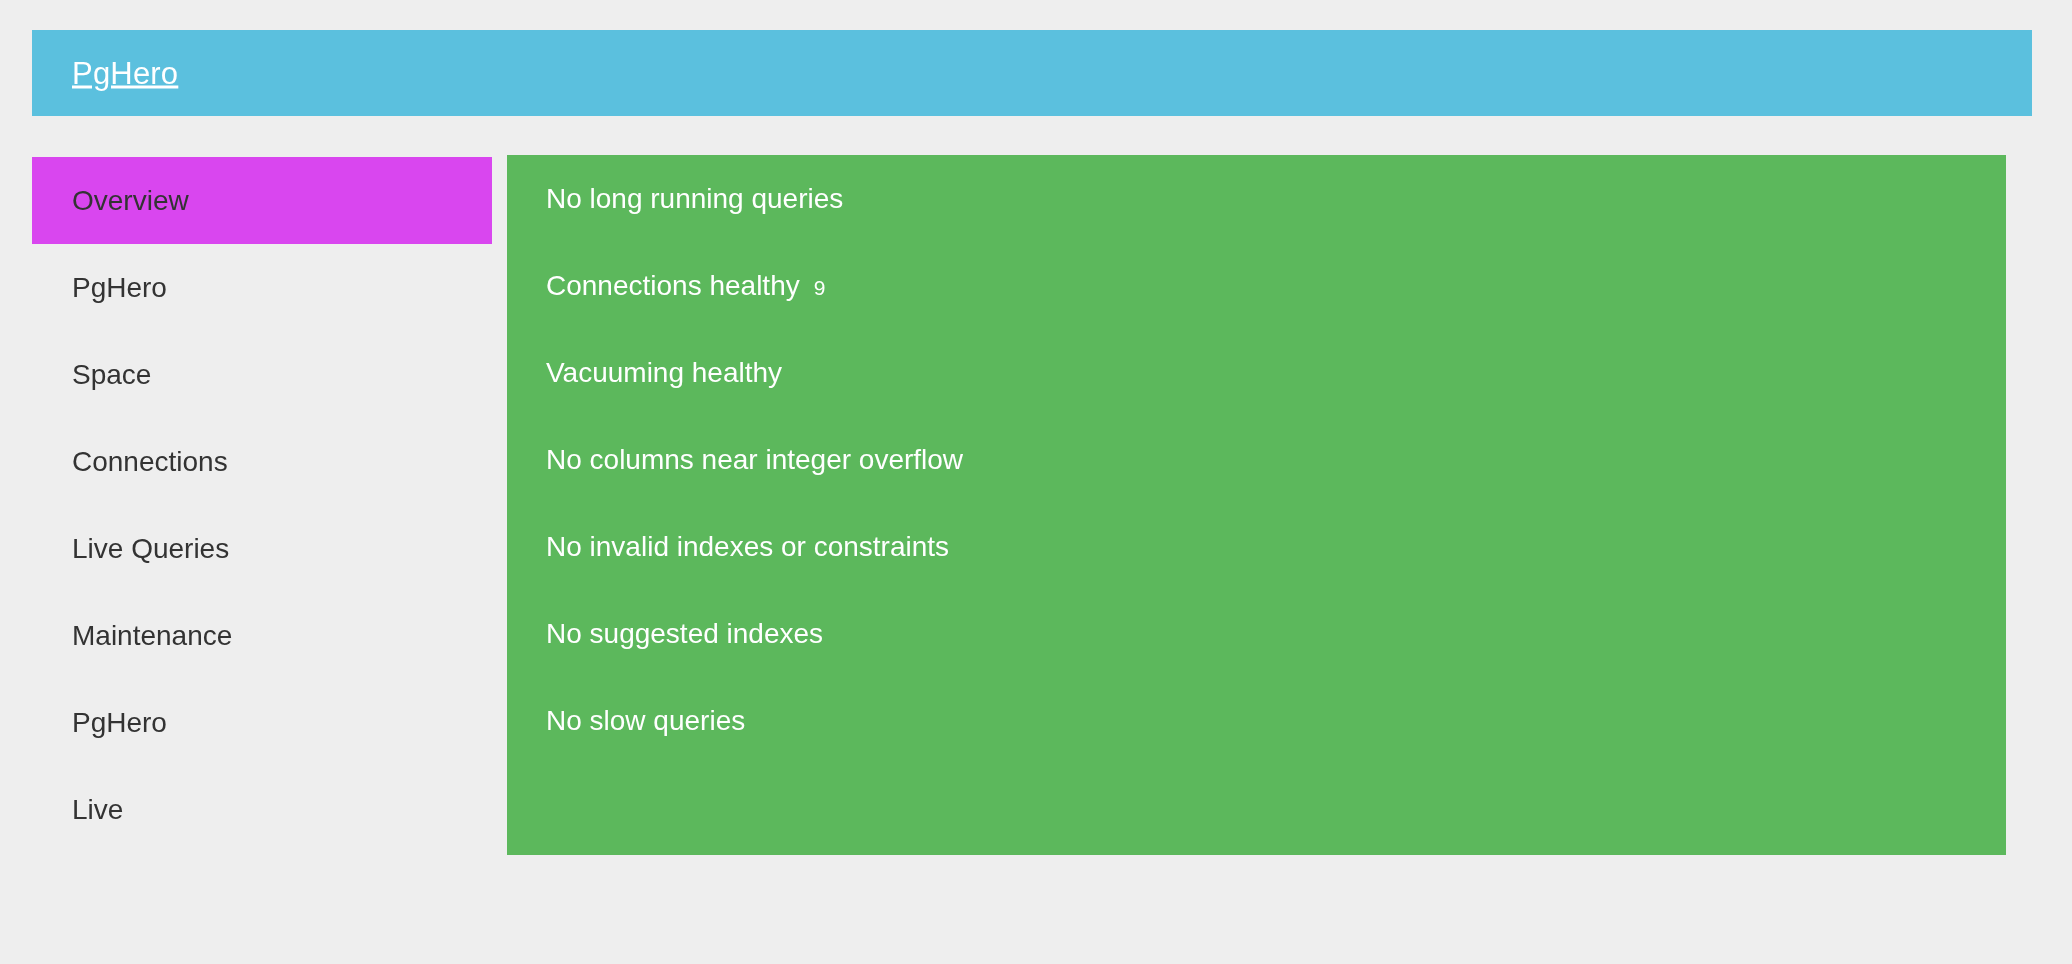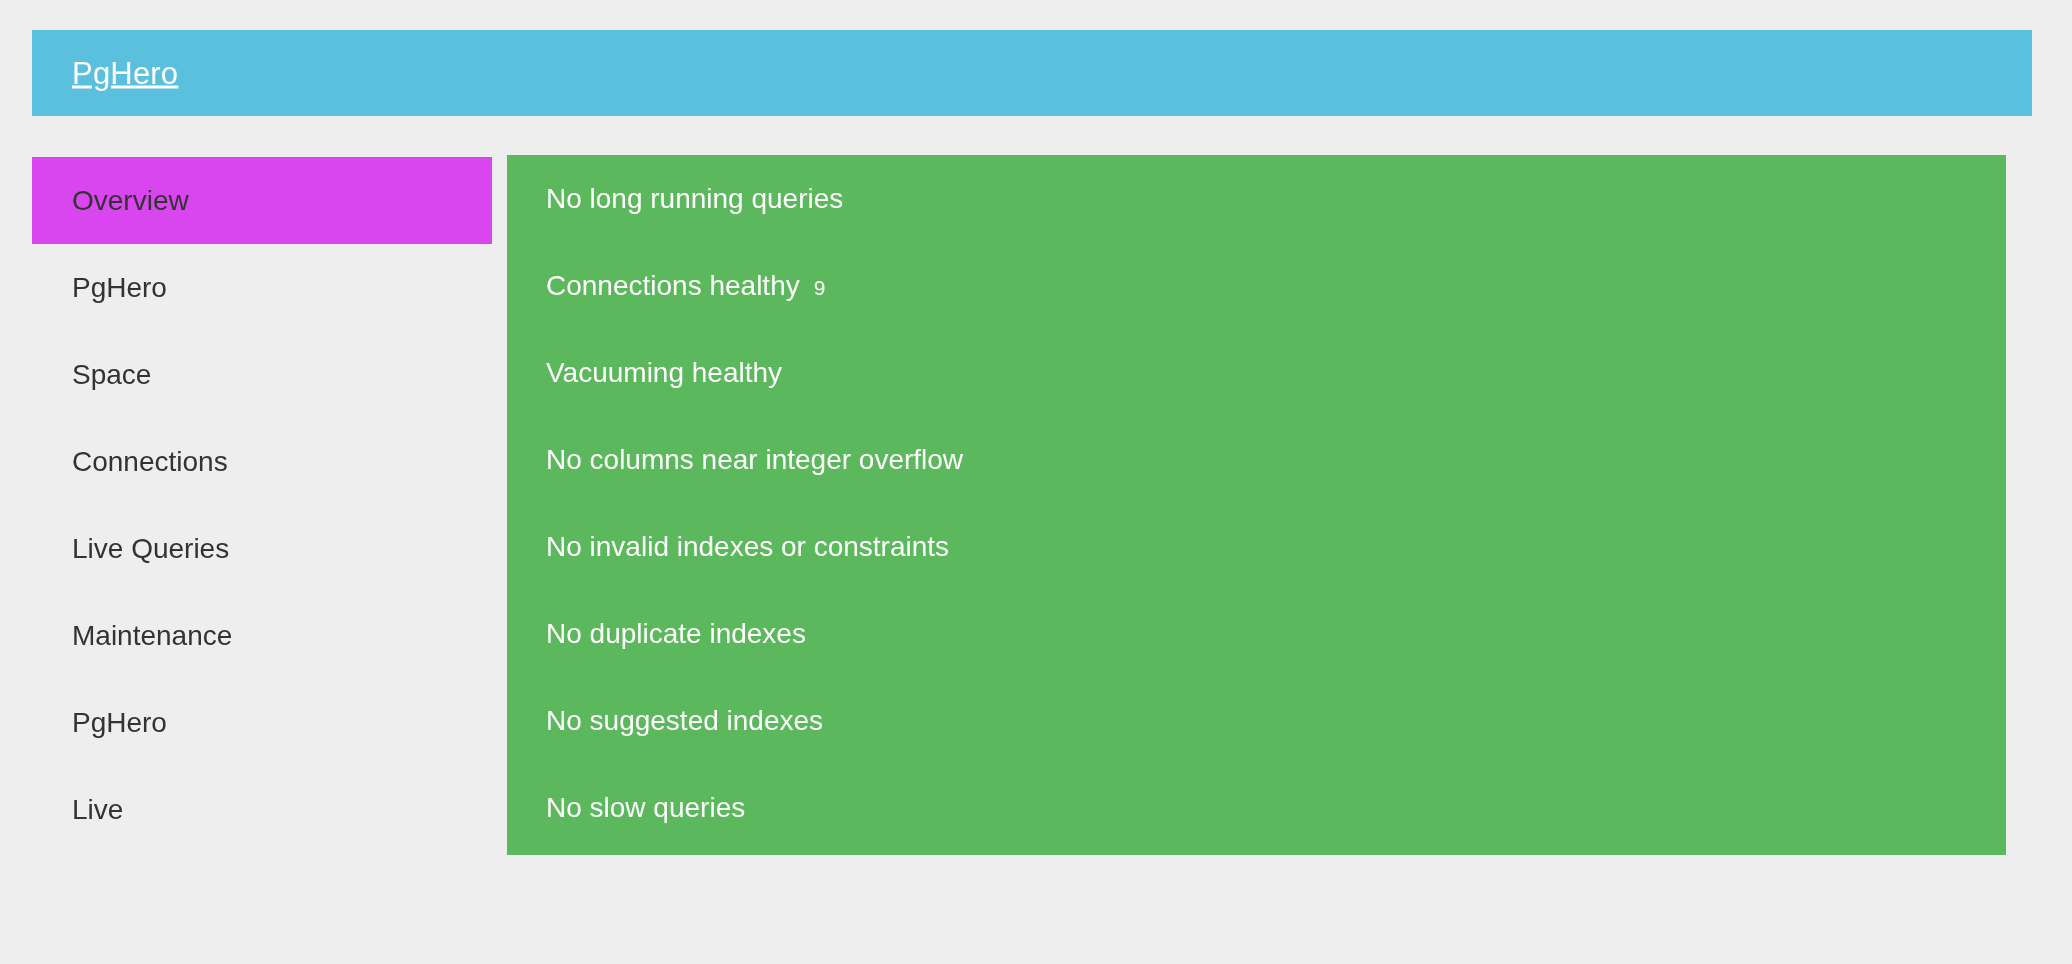--- a/index.html
+++ b/index.html
@@ -143,23 +143,20 @@
       <li class="alert-item">
         <span class="alert-text">Vacuuming healthy</span><span class="alert-count"></span>
       </li>
       <li class="alert-item">
         <span class="alert-text">No columns near integer overflow</span><span class="alert-count"></span>
       </li>
       <li class="alert-item">
         <span class="alert-text">No invalid indexes or constraints</span><span class="alert-count"></span>
       </li>
       <li class="alert-item">
-        <span class="alert-text">No duplicate indexes</span><span class="alert-count"></span>
-      </li>
-      <li class="alert-item">
         <span class="alert-text">No suggested indexes</span><span class="alert-count"></span>
       </li>
       <li class="alert-item">
         <span class="alert-text">No slow queries</span><span class="alert-count"></span>
       </li>
     </ul>
   </section>
 
 </div>
 

